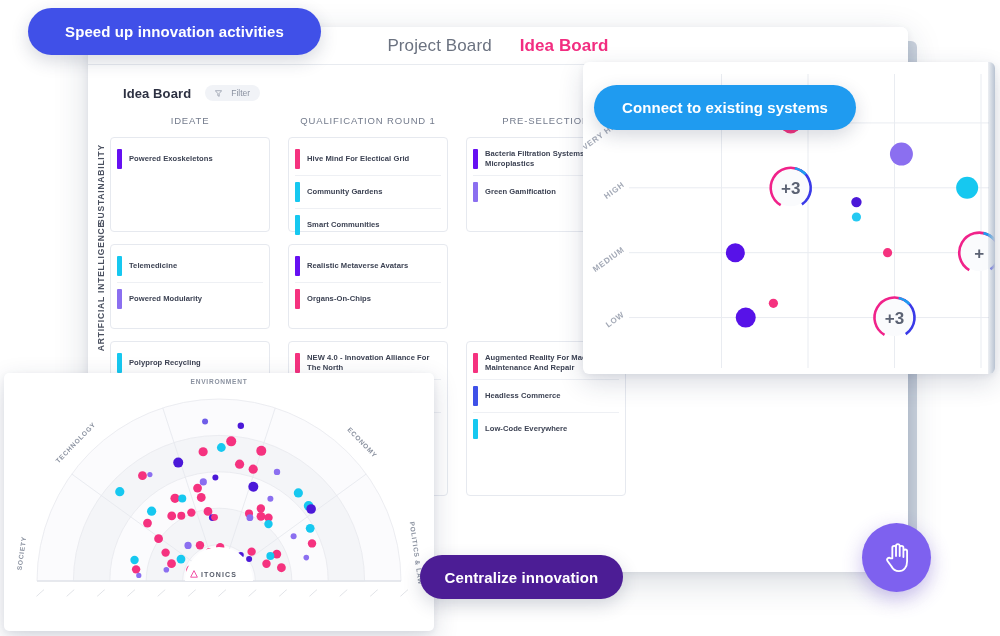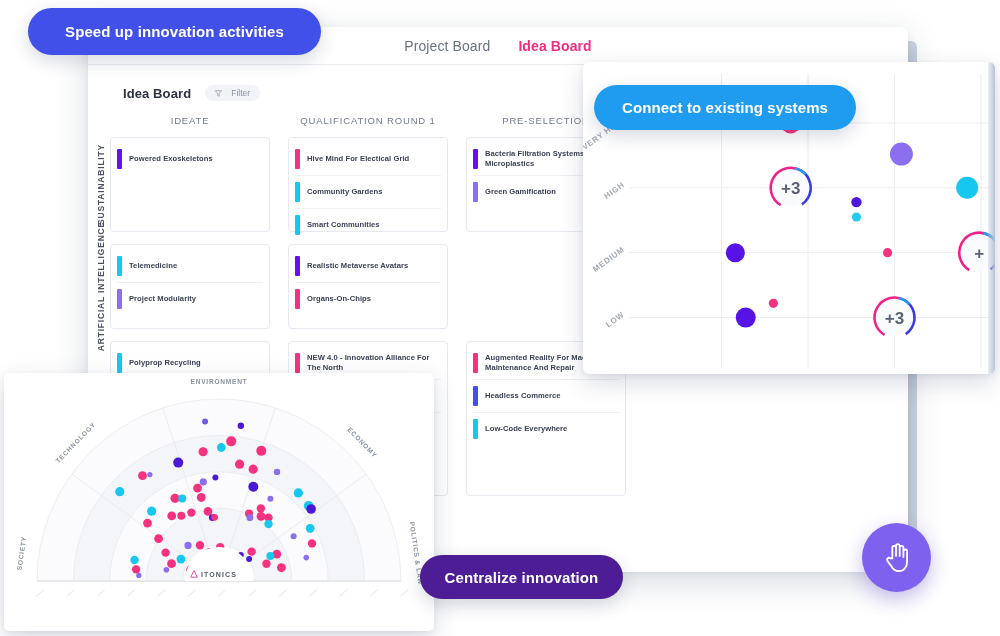--- a/index.html
+++ b/index.html
@@ -20,21 +20,21 @@
   }
   #app-window .win-shadow-right{
     position:absolute;right:-9px;top:14px;width:9px;height:528px;
     background:#c2cbd8;border-radius:0 6px 6px 0;opacity:.85;z-index:-1;
   }
   #app-header{
     position:absolute;left:0;top:0;width:100%;height:37px;
     border-bottom:1px solid #e8ebf0;background:#fff;border-radius:7px 7px 0 0;
     display:flex;align-items:center;justify-content:center;gap:28px;
   }
-  .tab{font-size:14px;color:#6b7280;letter-spacing:.1px;cursor:pointer;}
+  .tab{font-size:17px;color:#6b7280;letter-spacing:.1px;cursor:pointer;}
   .tab.active{color:#f22d80;font-weight:bold;}
 
   
   #board-title-row{position:absolute;left:35px;top:58px;display:flex;align-items:center;gap:14px;}
   #board-title{font-size:13px;font-weight:bold;color:#2d3142;letter-spacing:.1px;}
   #filter-chip{
     display:inline-flex;align-items:center;gap:9px;
     background:#f1f3f7;border-radius:11px;padding:3px 10px;
     font-size:8.5px;color:#8a91a0;cursor:pointer;
   }
@@ -193,21 +193,21 @@
             <div class="rowlabel">
               <span>ARTIFICIAL INTELLIGENCE</span>
             </div>
             <div class="colcard h2">
               <div class="item">
                 <div class="bar" style="background: rgb(22, 200, 240);"></div>
                 <div class="itxt">Telemedicine</div>
               </div>
               <div class="item">
                 <div class="bar" style="background: rgb(139, 111, 240);"></div>
-                <div class="itxt">Project Modularity</div>
+                <div class="itxt">Powered Modularity</div>
               </div>
             </div>
             <div class="colcard h2">
               <div class="item">
                 <div class="bar" style="background: rgb(102, 16, 242);"></div>
                 <div class="itxt">Realistic Metaverse Avatars</div>
               </div>
               <div class="item">
                 <div class="bar" style="background: rgb(245, 50, 127);"></div>
                 <div class="itxt">Organs-On-Chips</div>

